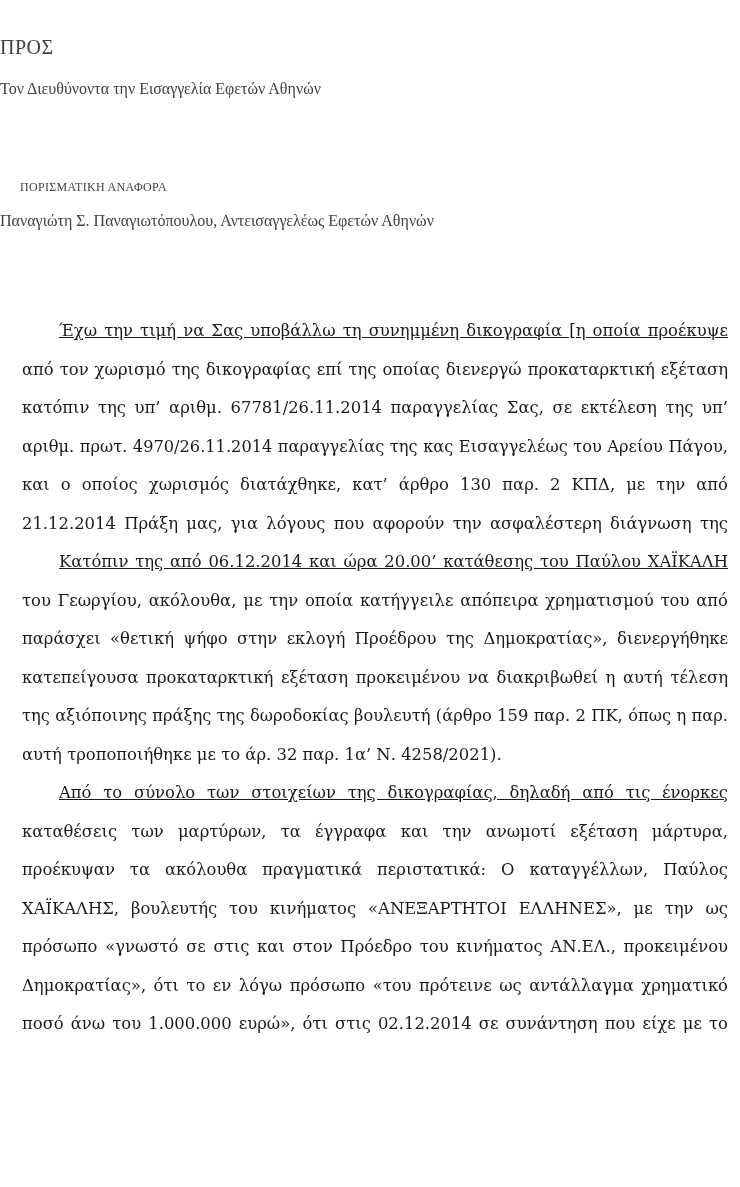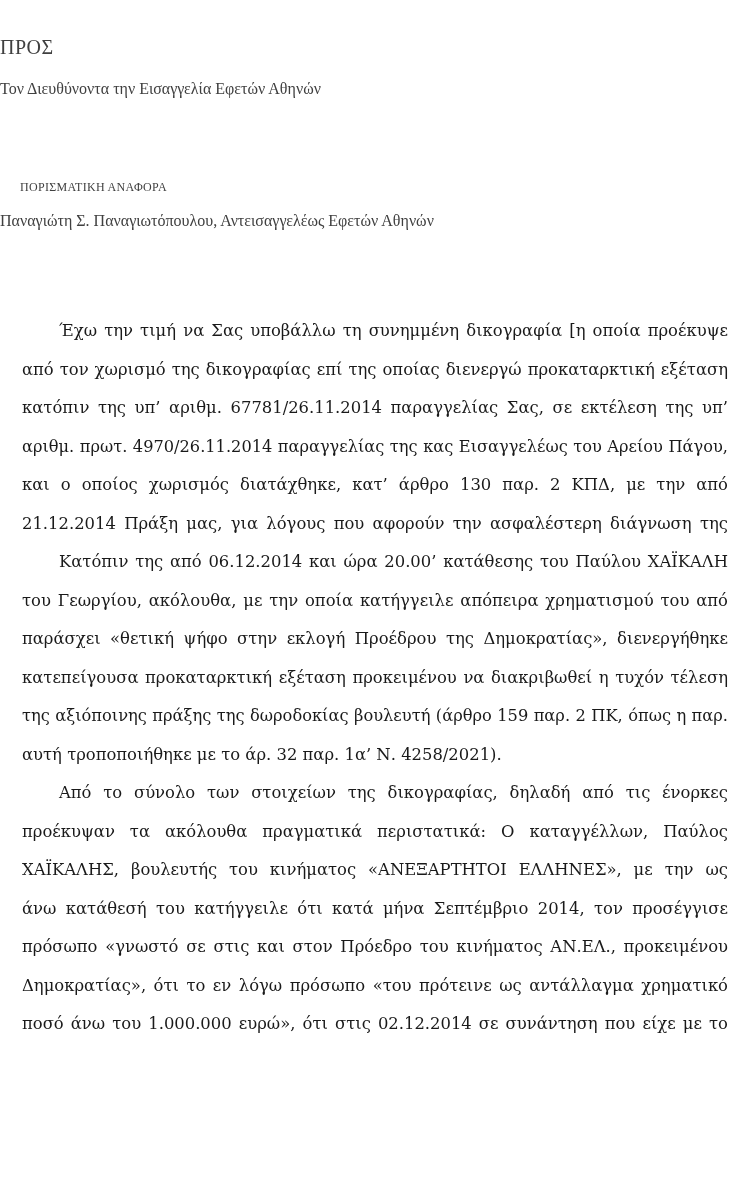--- a/index.html
+++ b/index.html
@@ -50,20 +50,21 @@
     text-align: justify;
     text-align-last: justify;
     height: 38.5px;
   }
   .line.last {
     text-align: left;
     text-align-last: left;
   }
   .line.indent {
     padding-left: 37px;
+    text-decoration: underline;
   }
   #body-block { top: 312px; }
 </style>
 </head>
 <body>
 
 <div class="page">
 
   <div class="header-line" id="to-label">ΠΡΟΣ</div>
   <div class="header-line" id="to-recipient">Τον Διευθύνοντα την Εισαγγελία Εφετών Αθηνών</div>
@@ -78,30 +79,30 @@
       <span class="line">κατόπιν της υπ’ αριθμ. 67781/26.11.2014 παραγγελίας Σας, σε εκτέλεση της υπ’</span>
       <span class="line" style="font-size: 16.2118px;">αριθμ. πρωτ. 4970/26.11.2014 παραγγελίας της κας Εισαγγελέως του Αρείου Πάγου,</span>
       <span class="line">και ο οποίος χωρισμός διατάχθηκε, κατ’ άρθρο 130 παρ. 2 ΚΠΔ, με την από</span>
       <span class="line">21.12.2014 Πράξη μας, για λόγους που αφορούν την ασφαλέστερη διάγνωση της</span>
     </div>
 
     <div>
       <span class="line indent">Κατόπιν της από 06.12.2014 και ώρα 20.00’ κατάθεσης του Παύλου ΧΑΪΚΑΛΗ</span>
       <span class="line">του Γεωργίου, ακόλουθα, με την οποία κατήγγειλε απόπειρα χρηματισμού του από</span>
       <span class="line">παράσχει «θετική ψήφο στην εκλογή  Προέδρου της Δημοκρατίας», διενεργήθηκε</span>
-      <span class="line">κατεπείγουσα προκαταρκτική εξέταση προκειμένου να διακριβωθεί η τυχόν τέλεση</span>
+      <span class="line">κατεπείγουσα προκαταρκτική εξέταση προκειμένου να διακριβωθεί η αυτή τέλεση</span>
       <span class="line" style="font-size: 16.2593px;">της αξιόποινης πράξης της δωροδοκίας βουλευτή (άρθρο 159 παρ. 2 ΠΚ, όπως η παρ.</span>
       <span class="line last">αυτή τροποποιήθηκε με το άρ. 32 παρ. 1α’ Ν. 4258/2021).</span>
     </div>
 
     <div>
       <span class="line indent">Από το σύνολο των στοιχείων της δικογραφίας, δηλαδή από τις ένορκες</span>
+      <span class="line">καταθέσεις των μαρτύρων, τα έγγραφα και την ανωμοτί εξέταση μάρτυρα,</span>
       <span class="line">προέκυψαν τα ακόλουθα πραγματικά περιστατικά: Ο καταγγέλλων, Παύλος</span>
       <span class="line">ΧΑΪΚΑΛΗΣ, βουλευτής του κινήματος «ΑΝΕΞΑΡΤΗΤΟΙ ΕΛΛΗΝΕΣ», με την ως</span>
-      <span class="line">άνω κατάθεσή του κατήγγειλε ότι κατά μήνα Σεπτέμβριο 2014, τον προσέγγισε</span>
       <span class="line">πρόσωπο «γνωστό σε στις και  στον Πρόεδρο του κινήματος ΑΝ.ΕΛ., προκειμένου</span>
       <span class="line">Δημοκρατίας», ότι το εν λόγω πρόσωπο «του πρότεινε ως αντάλλαγμα χρηματικό</span>
       <span class="line">ποσό άνω του 1.000.000 ευρώ», ότι στις 02.12.2014 σε συνάντηση που είχε με το</span>
 
     </div>
   </div>
 
 </div>
 
 </body></html>

